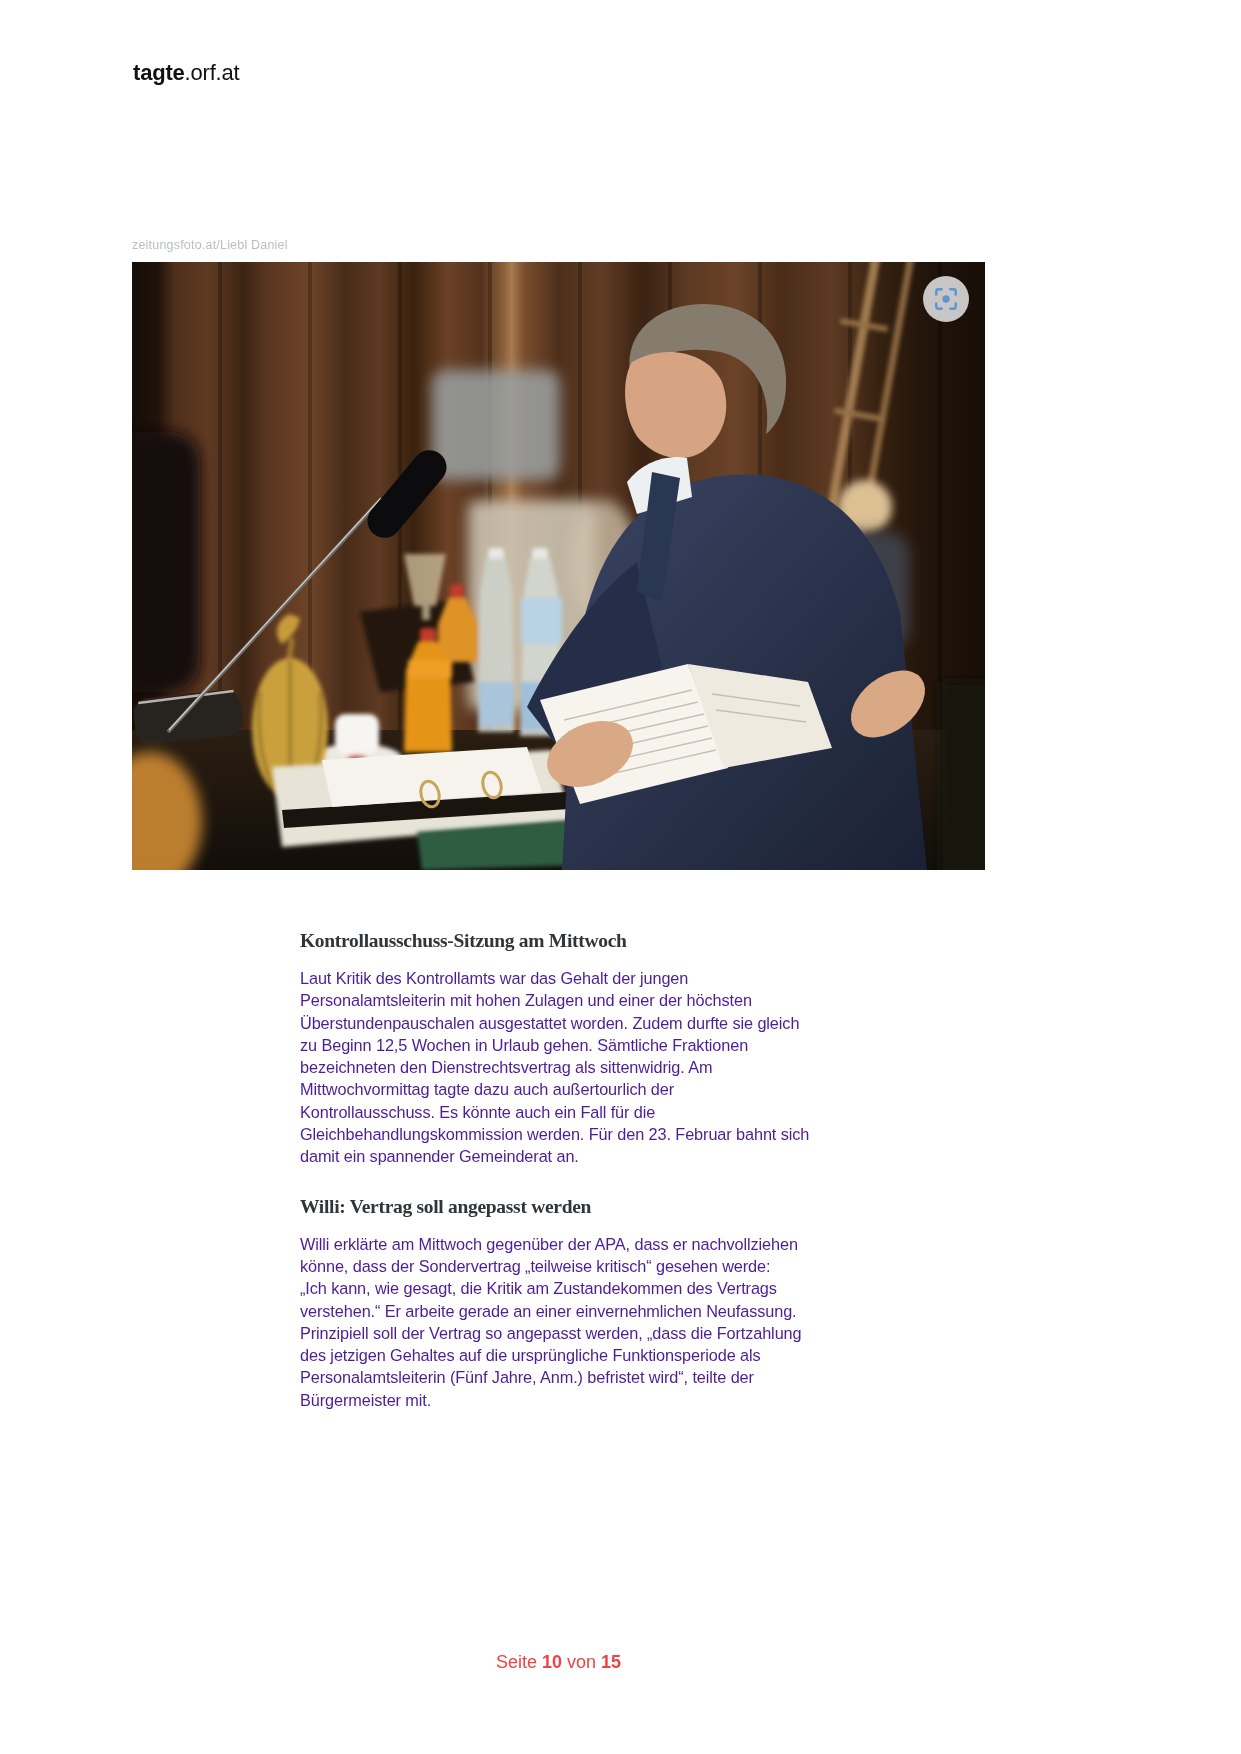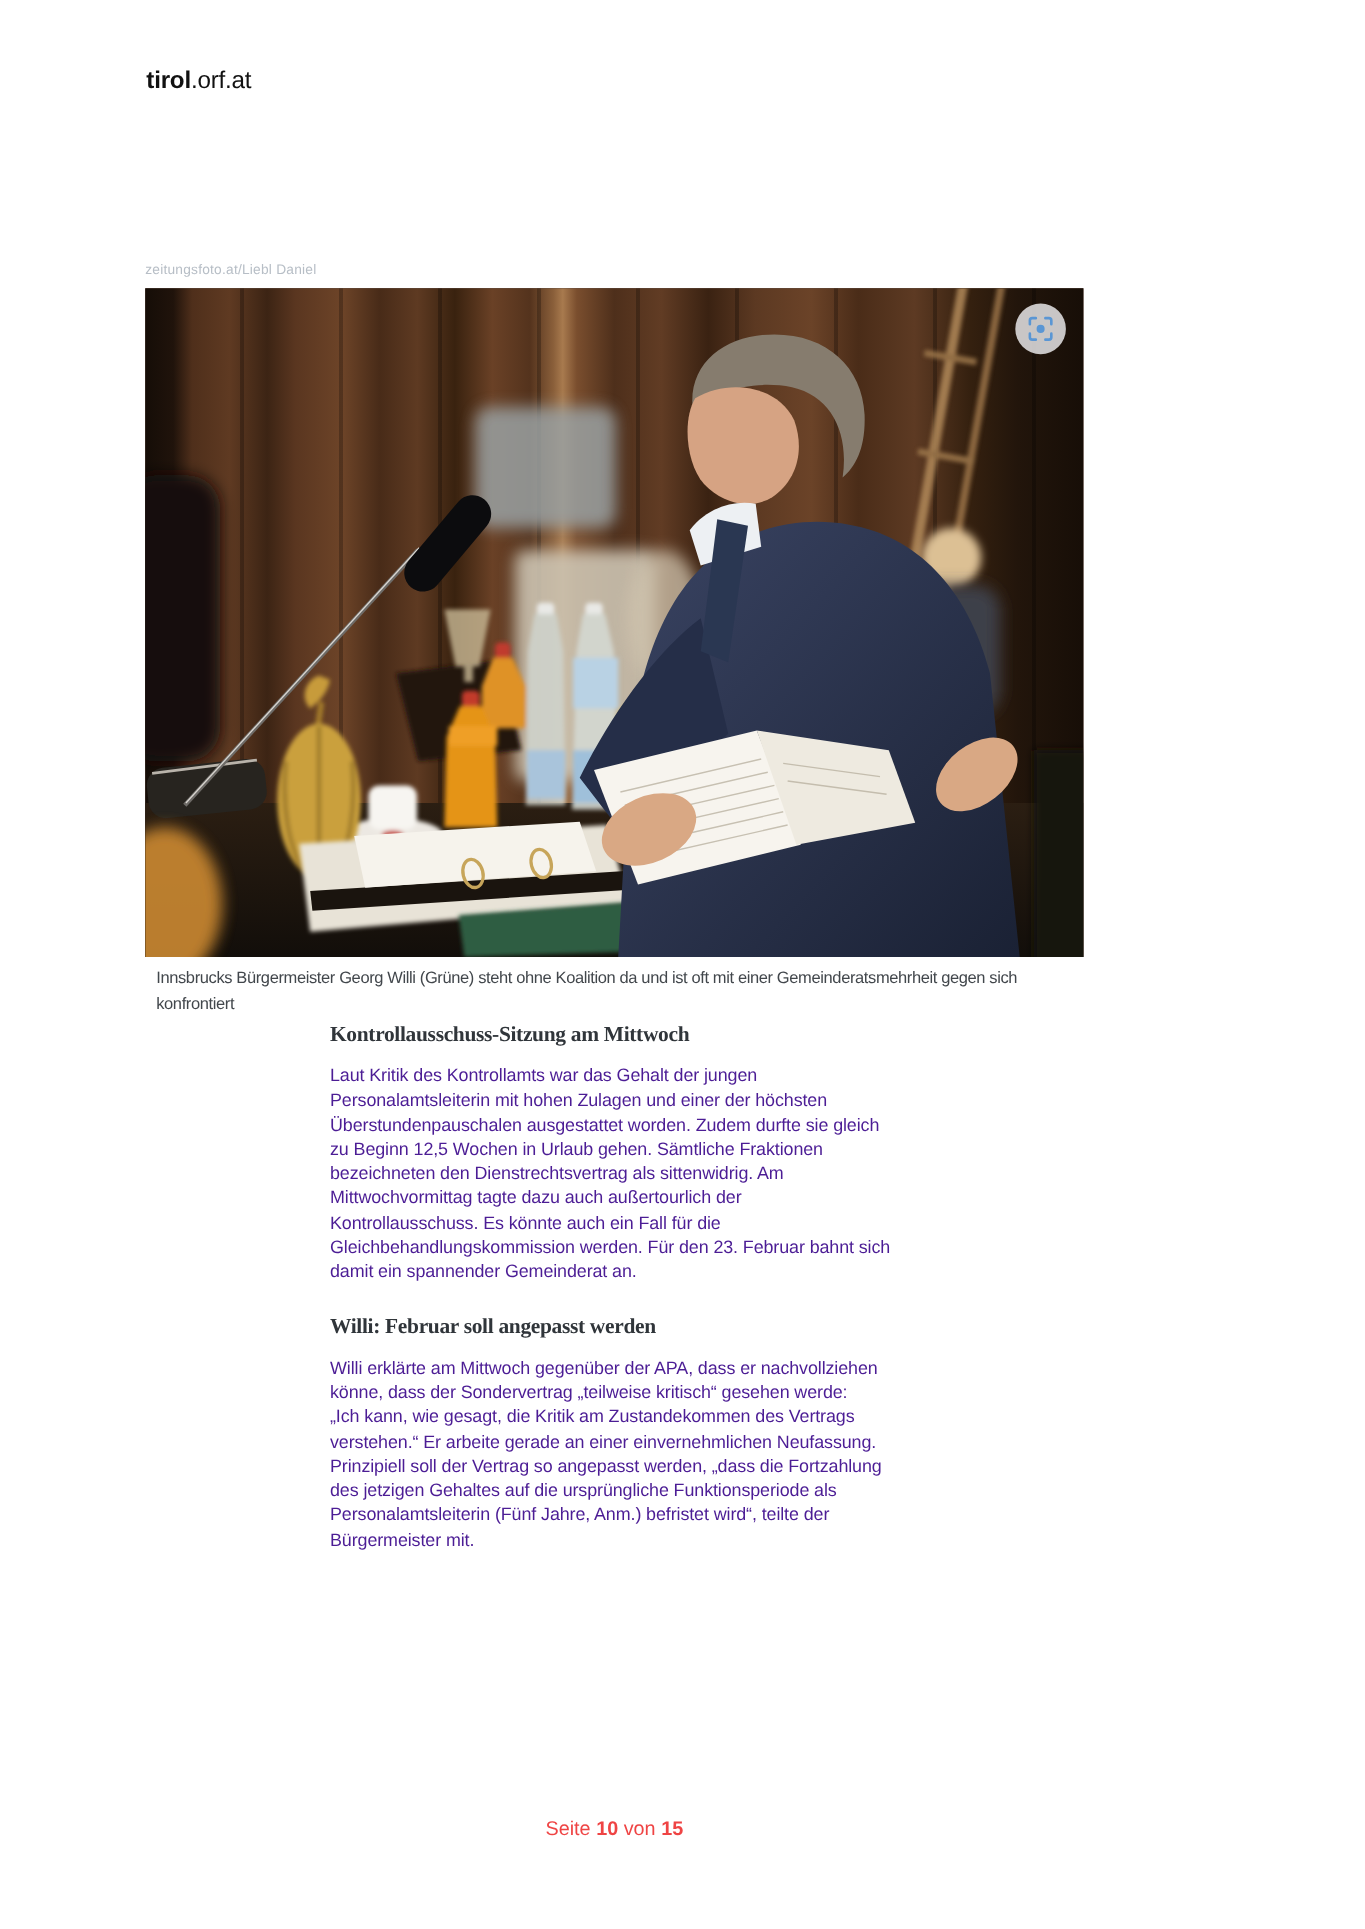--- a/index.html
+++ b/index.html
@@ -46,21 +46,21 @@
   
   .footer{position:absolute;left:132px;top:1652px;width:853px;text-align:center;
     font-size:18px;color:#ef4444;}
   .footer .num{font-weight:700;}
 </style>
 </head>
 <body>
 
 <div class="page">
 
-  <div class="brand"><b>tirol</b><span>.orf.at</span></div>
+  <div class="brand"><b>tagte</b><span>.orf.at</span></div>
 
   <div class="credit">zeitungsfoto.at/Liebl Daniel</div>
 
   <figure class="photo" style="margin:0">
     <div class="wood"></div>
 
     <svg class="scene" viewBox="0 0 853 608" preserveAspectRatio="none">
       <defs>
         <filter id="b2" x="-30%" y="-30%" width="160%" height="160%">
             <feGaussianBlur stdDeviation="2"></feGaussianBlur>
@@ -196,38 +196,36 @@
           <path d="M3 8 V5 a2 2 0 0 1 2-2 h3"></path>
           <path d="M16 3 h3 a2 2 0 0 1 2 2 v3"></path>
           <path d="M21 16 v3 a2 2 0 0 1 -2 2 h-3"></path>
           <path d="M8 21 H5 a2 2 0 0 1 -2-2 v-3"></path>
         </g>
         <circle cx="12" cy="12" r="3.4" fill="#5a96d4"></circle>
       </svg>
     </button>
   </figure>
 
-  <div class="caption">Innsbrucks Bürgermeister Georg Willi (Grüne) steht ohne Koalition da und ist oft mit einer Gemeinderatsmehrheit gegen sich
-konfrontiert</div>
 
   <div class="article">
     <section>
       <h2>Kontrollausschuss-Sitzung am Mittwoch</h2>
       <p>Laut Kritik des Kontrollamts war das Gehalt der jungen
 Personalamtsleiterin mit hohen Zulagen und einer der höchsten
 Überstundenpauschalen ausgestattet worden. Zudem durfte sie gleich
 zu Beginn 12,5 Wochen in Urlaub gehen. Sämtliche Fraktionen
 bezeichneten den Dienstrechtsvertrag als sittenwidrig. Am
 Mittwochvormittag tagte dazu auch außertourlich der
 Kontrollausschuss. Es könnte auch ein Fall für die
 Gleichbehandlungskommission werden. Für den 23. Februar bahnt sich
 damit ein spannender Gemeinderat an.</p>
     </section>
     <section>
-      <h2>Willi: Februar soll angepasst werden</h2>
+      <h2>Willi: Vertrag soll angepasst werden</h2>
       <p>Willi erklärte am Mittwoch gegenüber der APA, dass er nachvollziehen
 könne, dass der Sondervertrag „teilweise kritisch“ gesehen werde:
 „Ich kann, wie gesagt, die Kritik am Zustandekommen des Vertrags
 verstehen.“ Er arbeite gerade an einer einvernehmlichen Neufassung.
 Prinzipiell soll der Vertrag so angepasst werden, „dass die Fortzahlung
 des jetzigen Gehaltes auf die ursprüngliche Funktionsperiode als
 Personalamtsleiterin (Fünf Jahre, Anm.) befristet wird“, teilte der
 Bürgermeister mit.</p>
     </section>
   </div>

